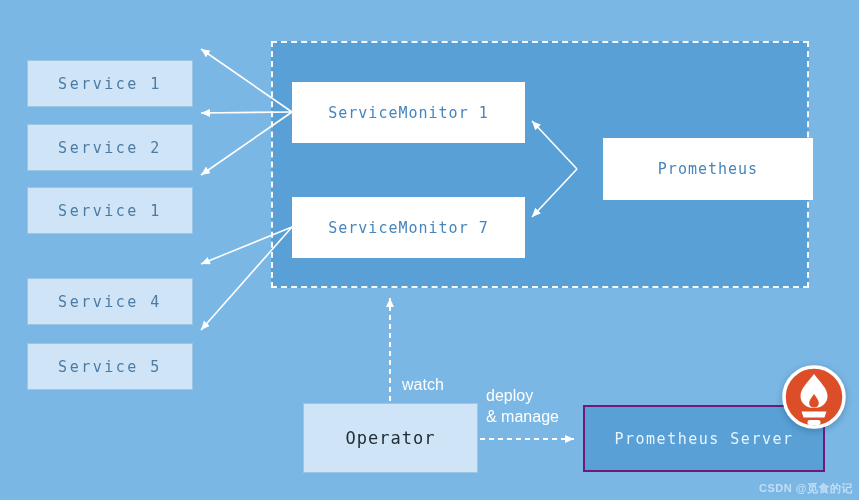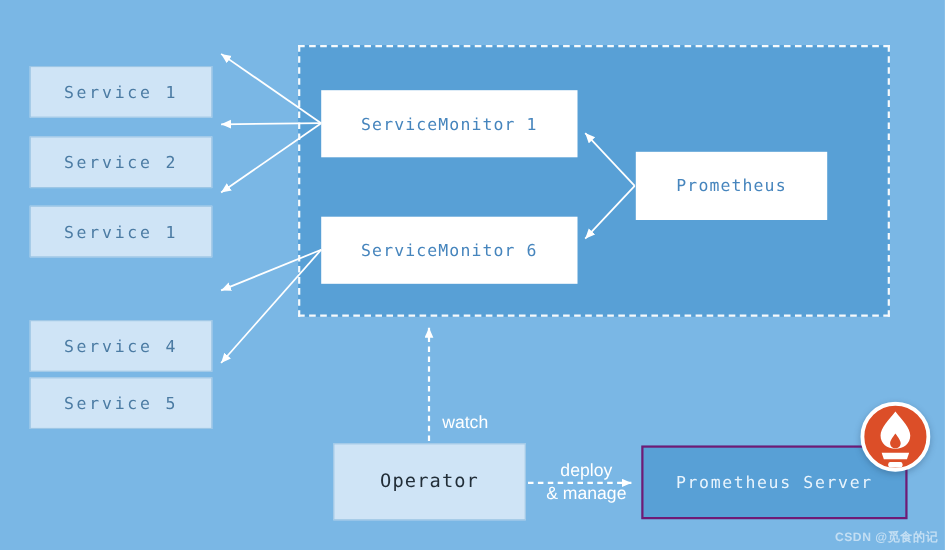--- a/index.html
+++ b/index.html
@@ -16,43 +16,43 @@
   }
   .box{
     position:absolute;display:flex;align-items:center;justify-content:center;
     box-sizing:border-box;z-index:3;
   }
   .service{
     left:27px;width:166px;height:47px;
     background:#cfe4f6;border:1px solid #9dc6e5;
     color:#4b7ba3;font-size:15px;letter-spacing:2.5px;margin-top:35px;
   }
-  .svc1{top:25px}.svc2{top:89px}.svc3{top:152px}.svc4{top:256px}.svc5{top:308px}
+  .svc1{top:25px}.svc2{top:89px}.svc3{top:152px}.svc4{top:243px}.svc5{top:308px}
   .whitebox{
     background:#ffffff;color:#4685bd;font-size:15px;letter-spacing:1px;
   }
   .sm1{left:292px;top:82px;width:233px;height:61px;}
   .sm2{left:292px;top:197px;width:233px;height:61px;}
-  .prom{left:578px;top:138px;width:174px;height:62px;}
+  .prom{left:603px;top:138px;width:210px;height:62px;}
   .operator{
     left:303px;top:403px;width:175px;height:70px;
     background:#cfe4f6;border:1px solid #9dc6e5;
     color:#222e38;font-size:17px;font-weight:500;letter-spacing:1px;
   }
   .promserver{
     left:583px;top:405px;width:242px;height:67px;
     background:#58a0d6;border:2px solid #701a75;
     color:#e9f4fd;font-size:15px;letter-spacing:1.5px;
   }
   .edge-label{
     position:absolute;color:#ffffff;z-index:3;
     font-family:"Liberation Sans", sans-serif;font-size:16px;
   }
   .watch-label{left:402px;top:344px;margin-top:32px;}
-  .deploy-label{left:486px;top:385px;width:94px;text-align:center;line-height:21px;margin-top:33px;}
+  .deploy-label{left:486px;top:385px;width:94px;text-align:left;line-height:21px;}
   .prom-logo{
     position:absolute;left:782px;top:365px;width:64px;height:64px;z-index:4;
     border-radius:50%;
   }
   .watermark{
     position:absolute;right:6px;bottom:4px;z-index:5;
     font-family:"Liberation Sans", sans-serif;font-size:11px;
     color:rgba(255,255,255,0.55);letter-spacing:0.5px;font-weight:bold;
   }
 </style>
@@ -97,21 +97,21 @@
     <span>Service 4</span>
   </div>
   <div class="box service svc5">
     <span>Service 5</span>
   </div>
 
   <div class="box whitebox sm1">
     <span>ServiceMonitor 1</span>
   </div>
   <div class="box whitebox sm2">
-    <span>ServiceMonitor 6</span>
+    <span>ServiceMonitor 7</span>
   </div>
 
   <div class="box whitebox prom">
     <span>Prometheus</span>
   </div>
 
   <div class="box operator">
     <span>Operator</span>
   </div>
 

